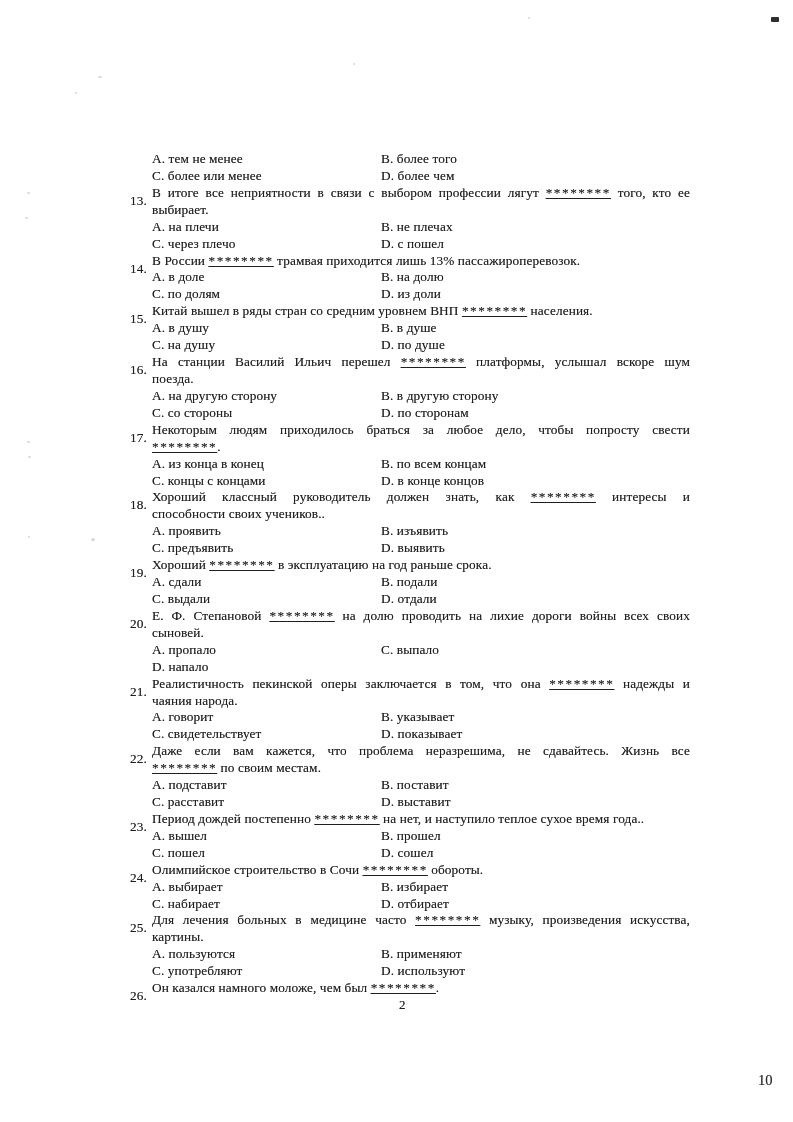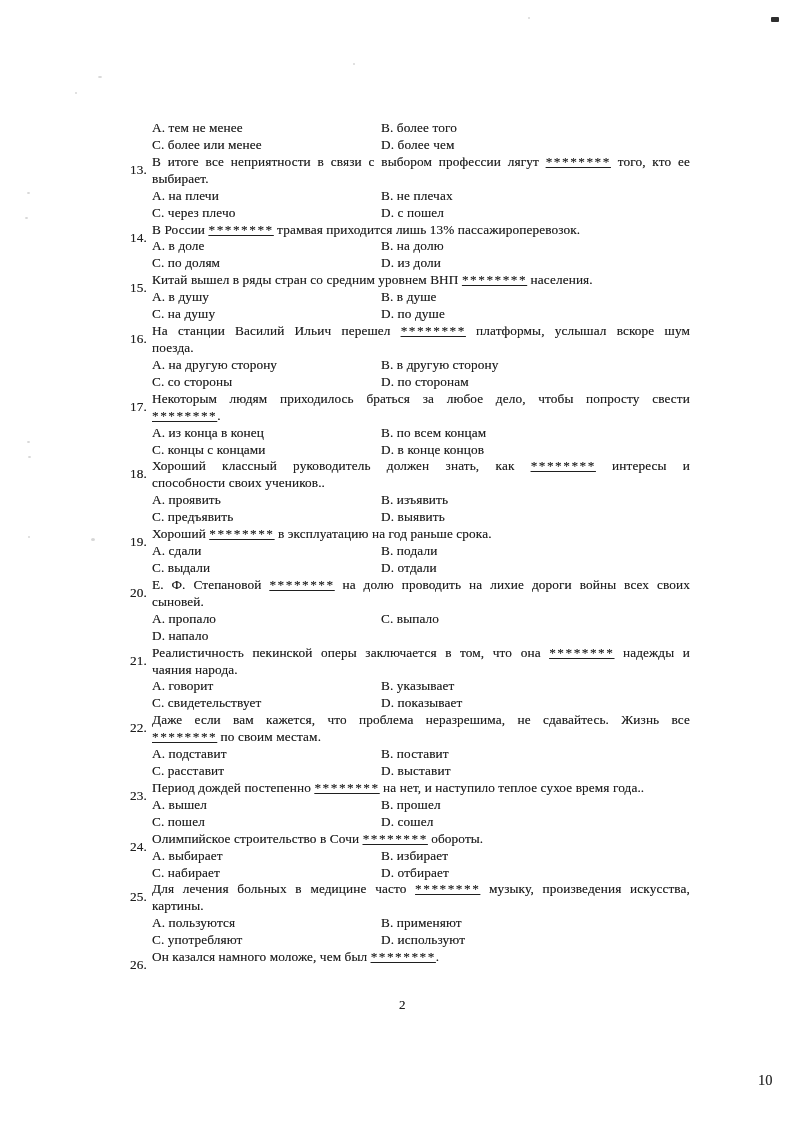--- a/index.html
+++ b/index.html
@@ -6,21 +6,21 @@
   .page{
     position:relative;
     width:793px;height:1122px;
     background:#ffffff;
     overflow:hidden;
     font-family:"Liberation Serif","DejaVu Serif",serif;
     color:#1f1f1f;
     text-shadow:0 0 .5px rgba(40,40,40,.55);
   }
   #content{
-    position:absolute;left:130px;top:120px;width:560px;
+    position:absolute;left:130px;top:151px;width:560px;
     font-size:13.3px;line-height:16.92px;letter-spacing:.1px;
   }
   .q{position:relative;}
   .qnum{position:absolute;left:0;top:0;margin-top:8px;}
   .qbody{padding-left:22px;}
   .line{white-space:nowrap;}
   .line.just{white-space:normal;text-align:justify;text-align-last:justify;text-justify:inter-word;font-family:Liberation Serif, serif;}
   .opts{display:grid;grid-template-columns:229px 1fr;}
   .opt{white-space:nowrap;}
   .blank{

